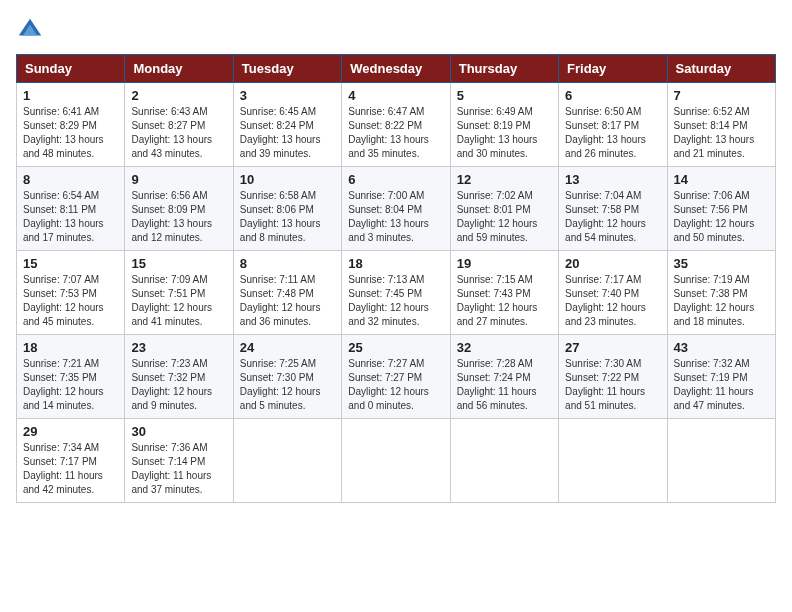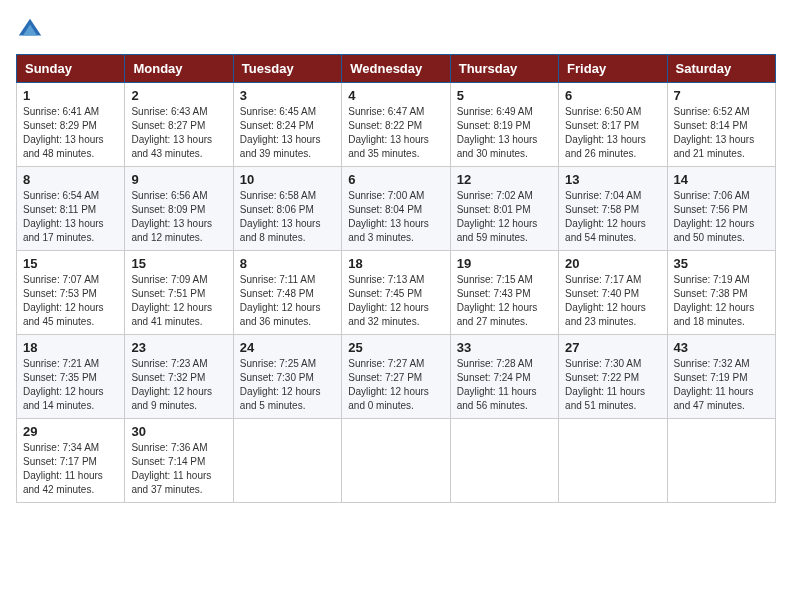--- a/index.html
+++ b/index.html
@@ -221,21 +221,21 @@
         </td>
         <td>
           <span class="day-num">24</span>
           <div class="day-info">Sunrise: 7:25 AM<br>Sunset: 7:30 PM<br>Daylight: 12 hours<br>and 5 minutes.</div>
         </td>
         <td>
           <span class="day-num">25</span>
           <div class="day-info">Sunrise: 7:27 AM<br>Sunset: 7:27 PM<br>Daylight: 12 hours<br>and 0 minutes.</div>
         </td>
         <td>
-          <span class="day-num">33</span>
+          <span class="day-num">32</span>
           <div class="day-info">Sunrise: 7:28 AM<br>Sunset: 7:24 PM<br>Daylight: 11 hours<br>and 56 minutes.</div>
         </td>
         <td>
           <span class="day-num">27</span>
           <div class="day-info">Sunrise: 7:30 AM<br>Sunset: 7:22 PM<br>Daylight: 11 hours<br>and 51 minutes.</div>
         </td>
         <td>
           <span class="day-num">43</span>
           <div class="day-info">Sunrise: 7:32 AM<br>Sunset: 7:19 PM<br>Daylight: 11 hours<br>and 47 minutes.</div>
         </td>

